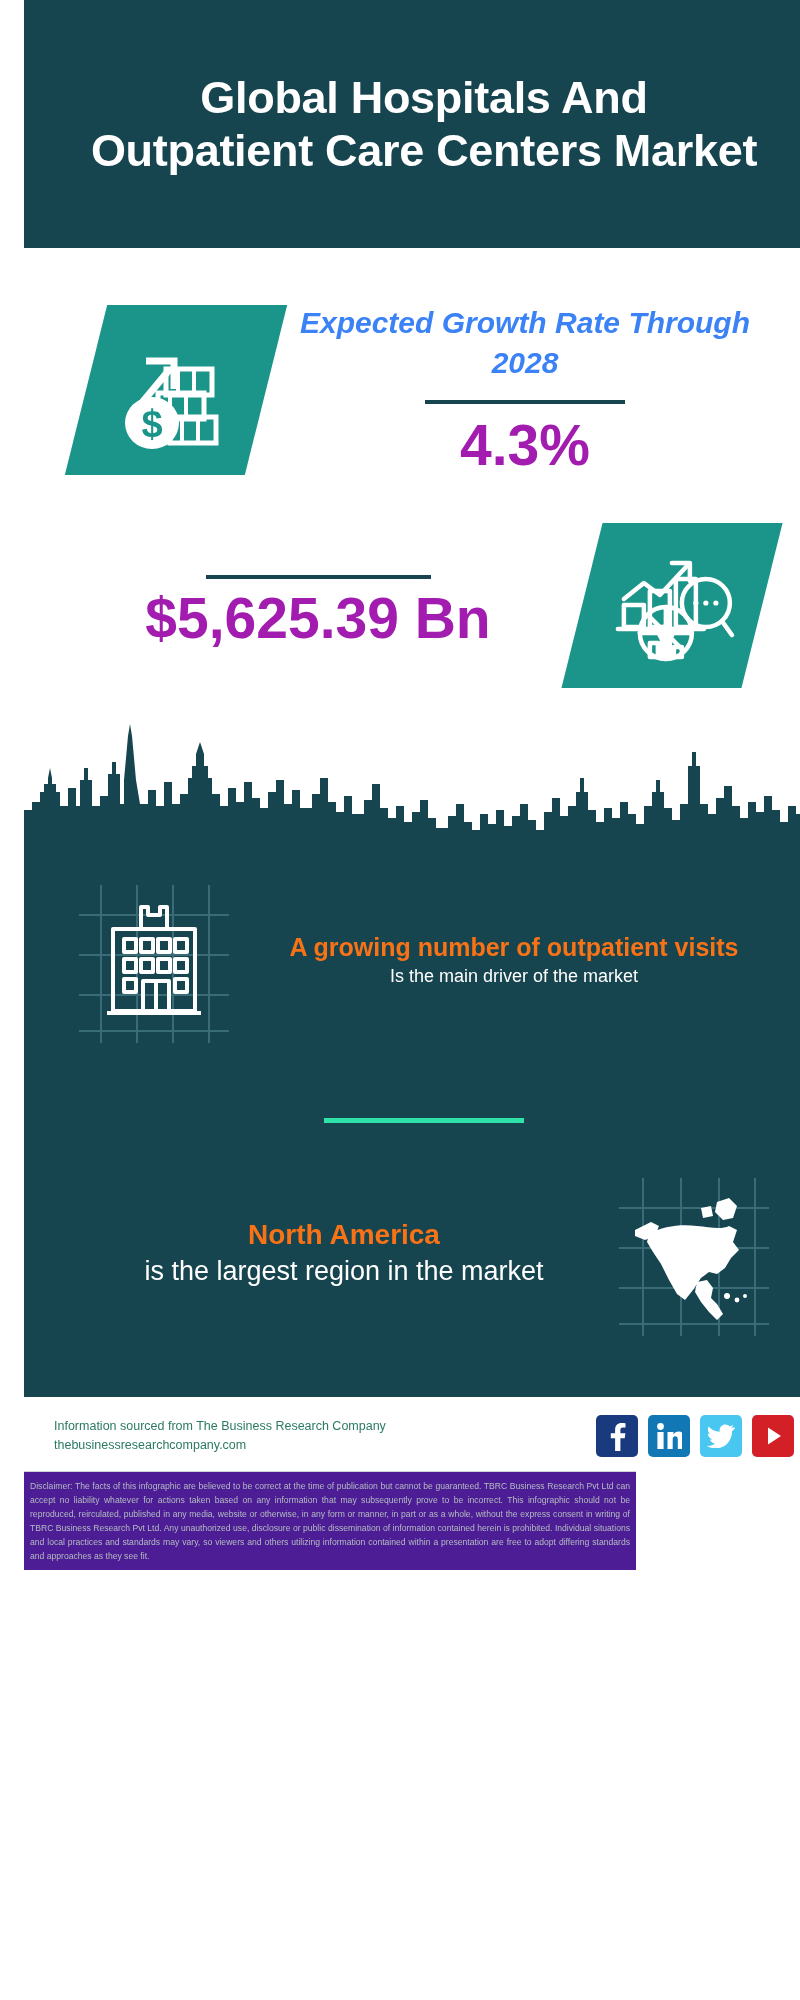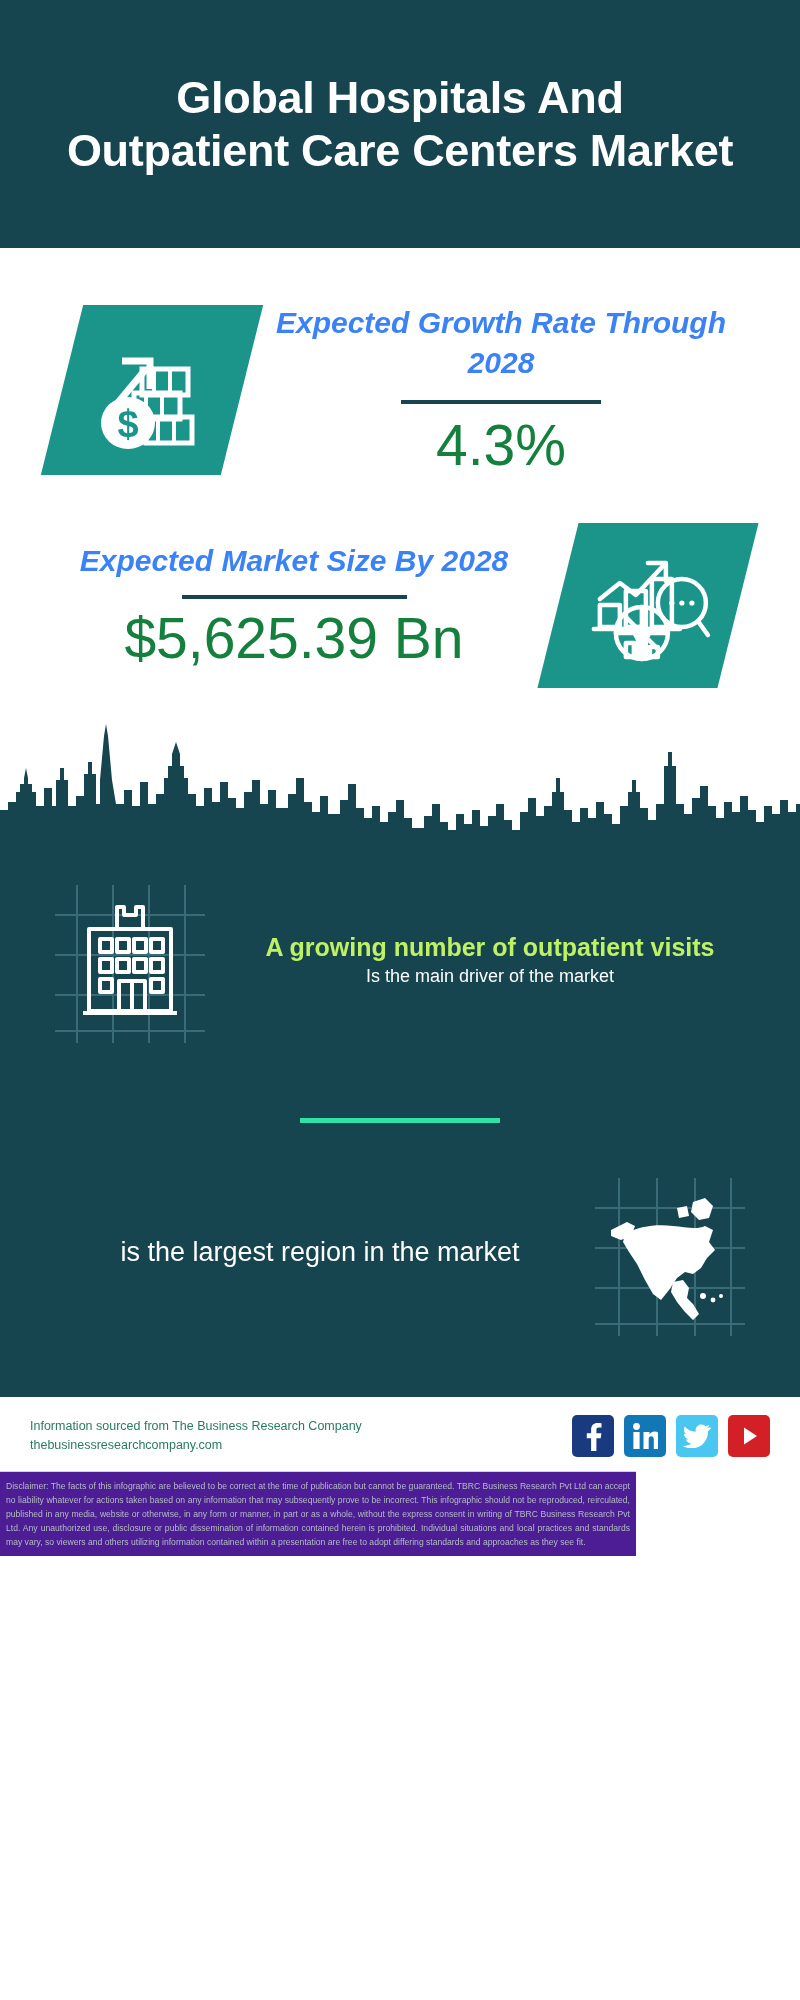--- a/index.html
+++ b/index.html
@@ -3,21 +3,21 @@
 <meta charset="utf-8">
 <style>
   * { margin:0; padding:0; box-sizing:border-box; }
   html, body { width:800px; height:2000px; }
   body {
     font-family:"Liberation Sans", sans-serif;
     background:#ffffff;
     width:800px; height:2000px;
     position:relative; overflow:hidden;
   }
-  .page { width:636px; height:2000px; position:relative; background:#fff; }
+  .page { width:636px; height:2000px; position:relative; background:#fff;padding-left:24px; }
 
   
   .header {
     background:#16444f;
     width:800px; height:248px;
     display:flex; align-items:center; justify-content:center;
     padding:0 60px;
   }
   .header-title {
     color:#ffffff;
@@ -58,23 +58,23 @@
     font-weight:bold;
     line-height:1.35;
     font-style:italic;
   }
   .stat-rule {
     width:200px; height:4px;
     background:#16444f;
     margin:16px auto 10px auto;
   }
   .stat-value {
-    color:#15803d;
+    color:#a21caf;
     font-size:57px;
-    font-weight:normal;
+    font-weight:bold;
     line-height:1.1;
   }
 
   .row2 { height:225px; }
   .stat-text2 { flex:1; text-align:center; padding-left:30px; }
   .badge2 { width:180px; height:165px; margin-right:62px; }
   .stat-rule2 { width:225px; height:4px; background:#16444f; margin:14px auto 8px auto; }
 
   
   .dark {
@@ -88,21 +88,21 @@
   }
 
   .fact {
     display:flex; align-items:center;
     width:800px;
     padding:0 40px;
   }
   .fact-icon { width:180px; height:180px; flex:0 0 180px; display:flex; align-items:center; justify-content:center; }
   .fact-text { flex:1; text-align:center; }
   .fact-hi {
-    color:#bef264;
+    color:#f97316;
     font-size:25px;
     font-weight:bold;
     line-height:1.33;
   }
   .fact-sub {
     color:#ffffff;
     font-size:18px;
     font-weight:normal;
     line-height:1.33;
   }
@@ -185,21 +185,20 @@
       </div>
       <div class="stat-text1">
         <div class="stat-label">Expected Growth Rate Through 2028</div>
         <div class="stat-rule"></div>
         <div class="stat-value">4.3%</div>
       </div>
     </div>
 
     <div class="row row2">
       <div class="stat-text2">
-        <div class="stat-label">Expected Market Size By 2028</div>
         <div class="stat-rule2"></div>
         <div class="stat-value">$5,625.39 Bn</div>
       </div>
       <div class="para badge2">
         <svg width="125" height="118" viewBox="0 0 125 118" fill="none" stroke="#fff" stroke-width="4.5" stroke-linecap="round" stroke-linejoin="round">
 
           <polyline points="14,52 34,36 50,48 78,18"></polyline>
           <polyline points="62,16 80,16 80,34"></polyline>
 
           <rect x="14" y="58" width="20" height="22"></rect>
@@ -281,20 +280,21 @@
         <div class="fact-sub">Is the main driver of the market</div>
       </div>
     </div>
 
     <div style="padding:42px 0 40px 0;">
       <div class="divider"></div>
     </div>
 
     <div class="fact" style="padding-bottom:54px;">
       <div class="fact-text" style="padding-left:20px;">
+        <div class="fact-hi" style="font-size:28px;">North America</div>
         <div class="fact-sub" style="font-size:27px;">is the largest region in the market</div>
       </div>
       <div class="fact-icon">
         <svg width="178" height="178" viewBox="0 0 178 178" fill="none">
           <g stroke="#3a6c77" stroke-width="2">
             <line x1="14" y1="44" x2="164" y2="44"></line>
             <line x1="14" y1="84" x2="164" y2="84"></line>
             <line x1="14" y1="124" x2="164" y2="124"></line>
             <line x1="14" y1="160" x2="164" y2="160"></line>
             <line x1="38" y1="14" x2="38" y2="172"></line>

